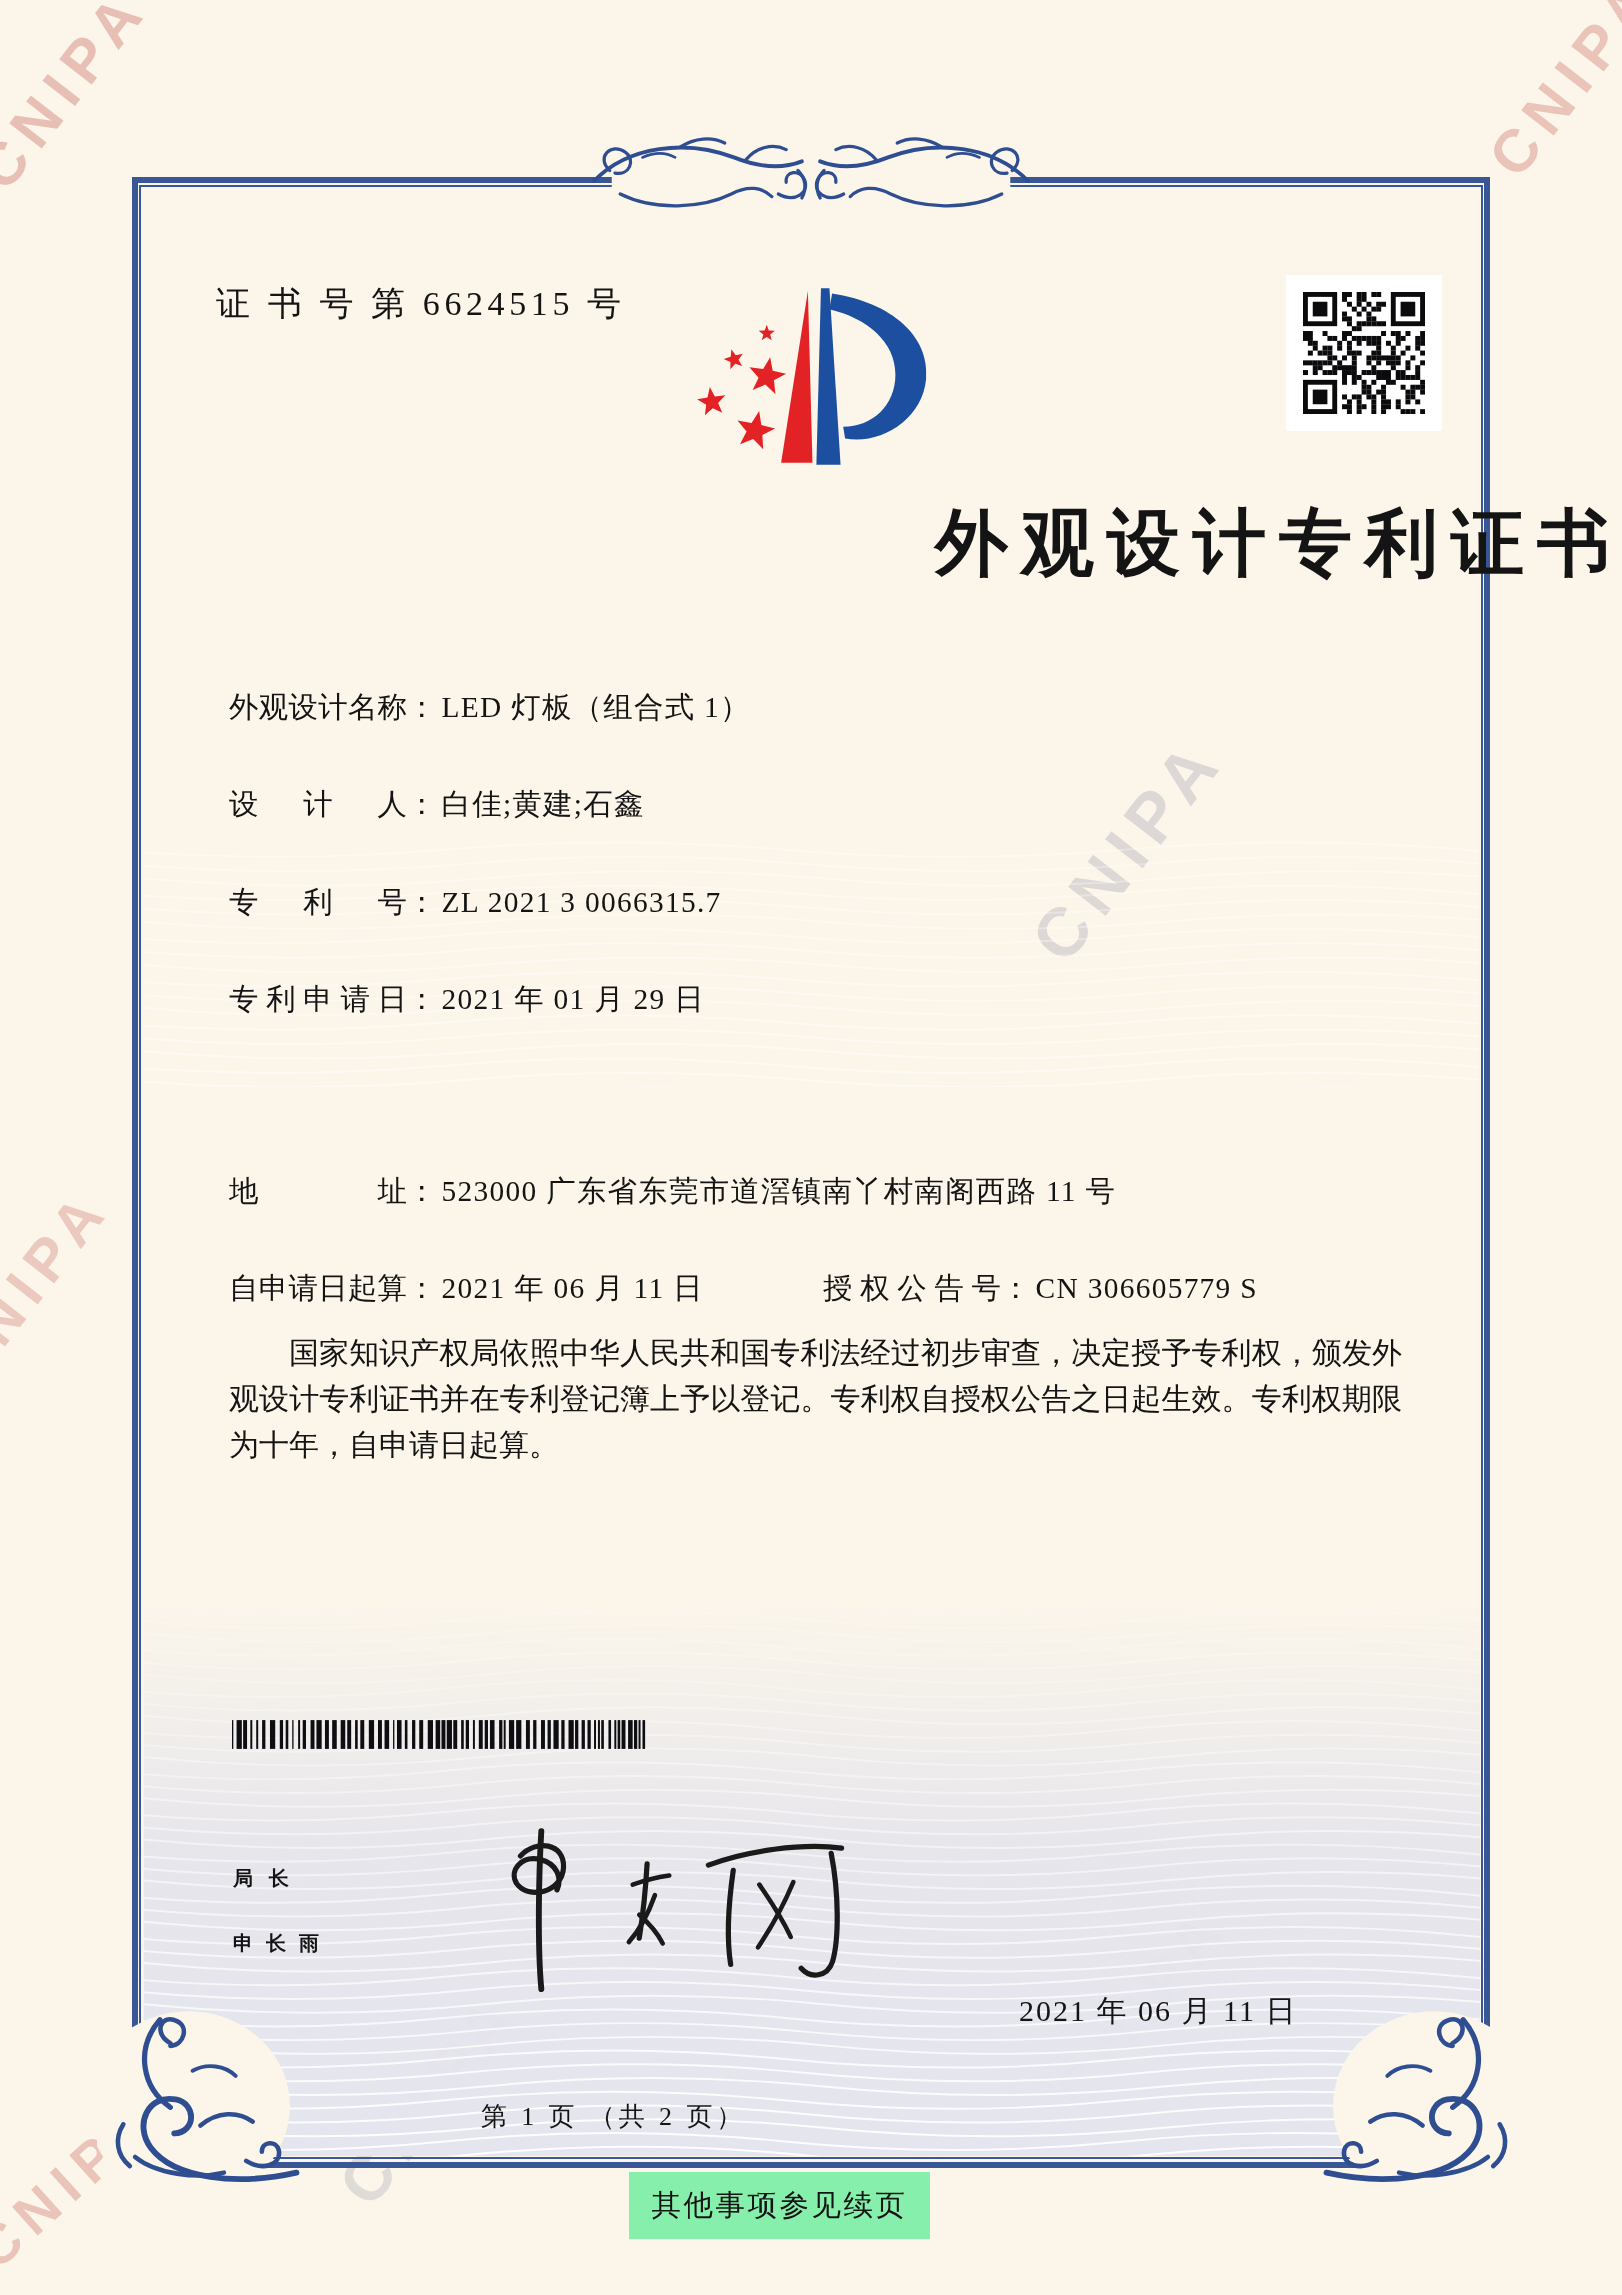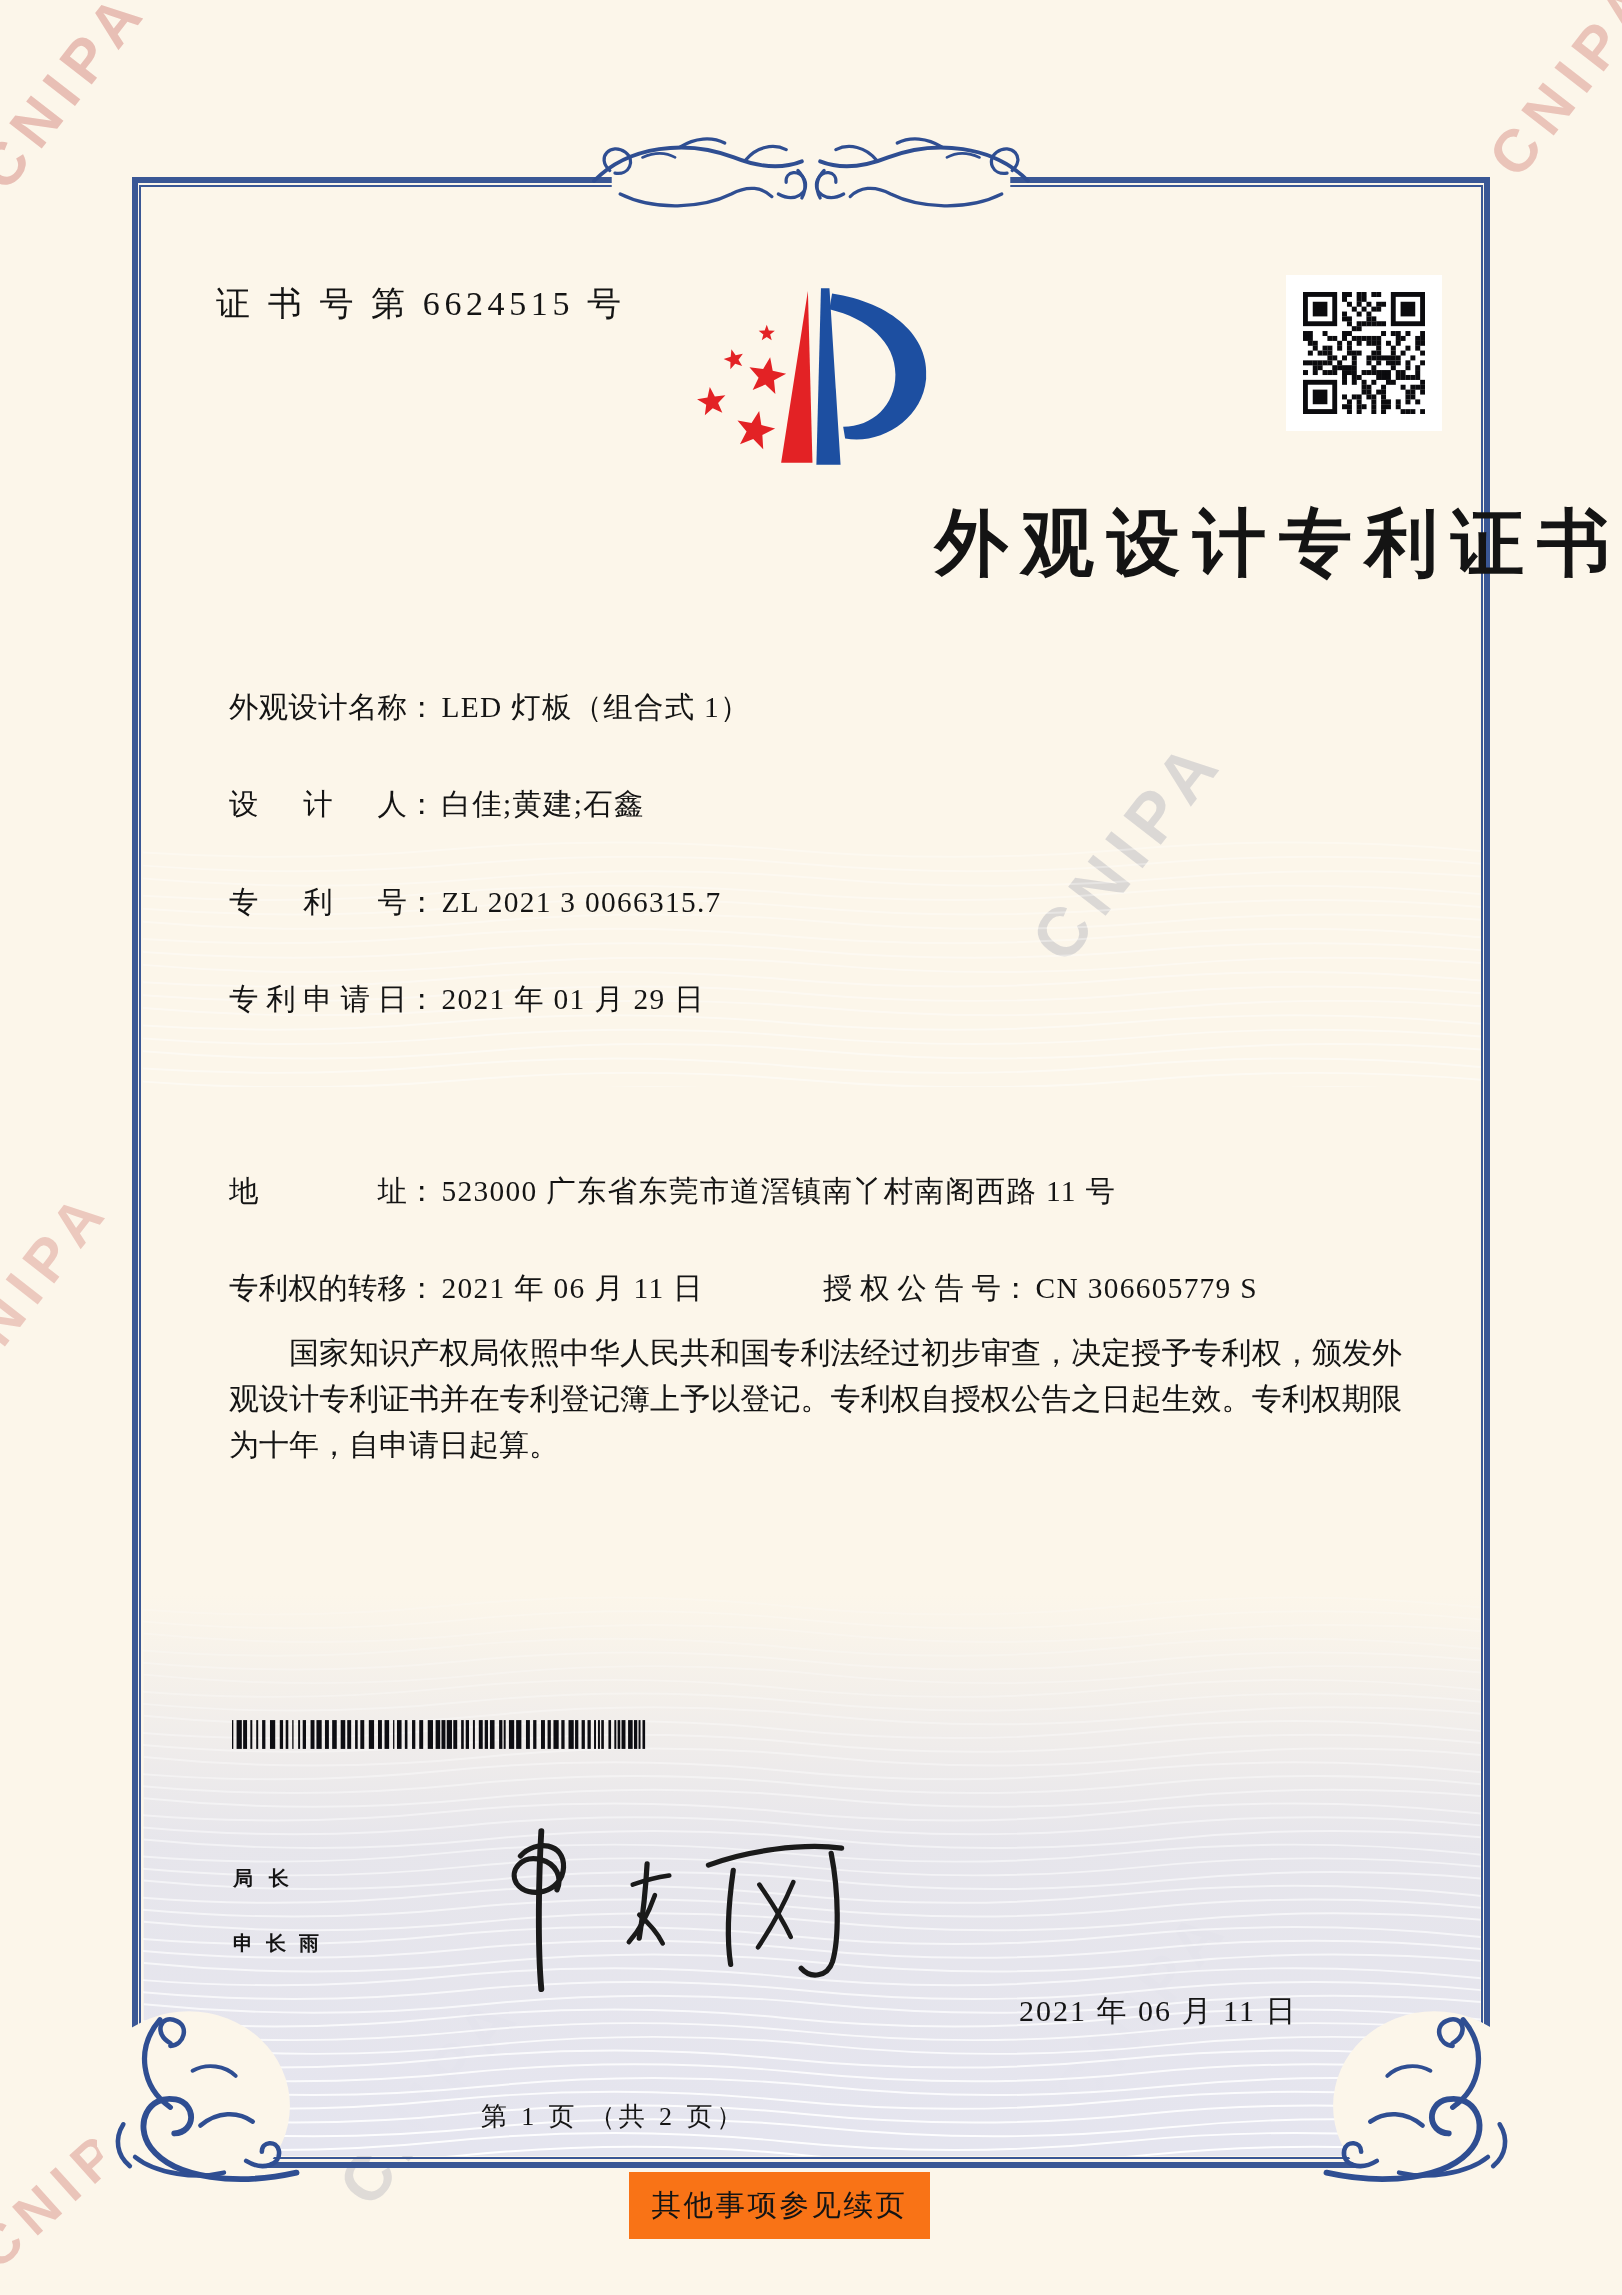--- a/index.html
+++ b/index.html
@@ -21,21 +21,21 @@
   .fcolon{display:inline-block;}
   .fvalue{display:inline-block;padding-left:5.2px;letter-spacing:1.3px;}
   .bodytext{position:absolute;left:229px;top:1330px;width:1173px;font-size:30px;line-height:46px;
       text-align:justify;}
   .bodytext p{margin:0;text-indent:60px;}
   .signrole{position:absolute;left:233px;font-size:20px;font-weight:600;letter-spacing:15.7px;
       font-family:"Liberation Sans","DejaVu Sans",sans-serif;white-space:nowrap;}
   .date{position:absolute;left:1019px;top:1991px;font-size:30px;letter-spacing:2px;white-space:nowrap;}
   .pagenum{position:absolute;left:481px;top:2099px;width:589px;text-align:left;font-size:26px;
       letter-spacing:3.9px;white-space:nowrap;}
-  .footnote{position:absolute;left:629px;top:2172px;width:301px;height:67px;background:#f97316;
+  .footnote{position:absolute;left:629px;top:2172px;width:301px;height:67px;background:#86efac;
       text-align:center;}
   .footnote span{display:inline-block;line-height:67px;font-size:29.4px;letter-spacing:2.6px;}
   .qrbox{position:absolute;left:1286px;top:275px;width:156px;height:156px;background:#ffffff;}
   svg{display:block;}
 </style>
 </head>
 <body>
 
 <div class="page">
 
@@ -419,21 +419,21 @@
   <div class="frow" style="top:883px;">
     <span class="flabel">专利号</span><span class="fcolon">：</span><span class="fvalue">ZL 2021 3 0066315.7</span>
   </div>
   <div class="frow" style="top:980px;">
     <span class="flabel">专利申请日</span><span class="fcolon">：</span><span class="fvalue">2021 年 01 月 29 日</span>
   </div>
   <div class="frow" style="top:1172px;">
     <span class="flabel">地址</span><span class="fcolon">：</span><span class="fvalue">523000 广东省东莞市道滘镇南丫村南阁西路 11 号</span>
   </div>
   <div class="frow" style="top:1269px;">
-    <span class="flabel">专利权的转移</span><span class="fcolon">：</span><span class="fvalue">2021 年 06 月 11 日</span>
+    <span class="flabel">自申请日起算</span><span class="fcolon">：</span><span class="fvalue">2021 年 06 月 11 日</span>
   </div>
   <div class="frow" style="left:823px;top:1269px;font-family:Liberation Serif, serif;">
     <span class="flabel">授权公告号</span><span class="fcolon">：</span><span class="fvalue">CN 306605779 S</span>
   </div>
 
   <div class="bodytext">
     <p>国家知识产权局依照中华人民共和国专利法经过初步审查，决定授予专利权，颁发外观设计专利证书并在专利登记簿上予以登记。专利权自授权公告之日起生效。专利权期限为十年，自申请日起算。</p>
   </div>
 
   <svg id="barcode-svg" class="abs" style="left:232px;top:1720px;" width="419" height="29" viewBox="0 0 640 44">

